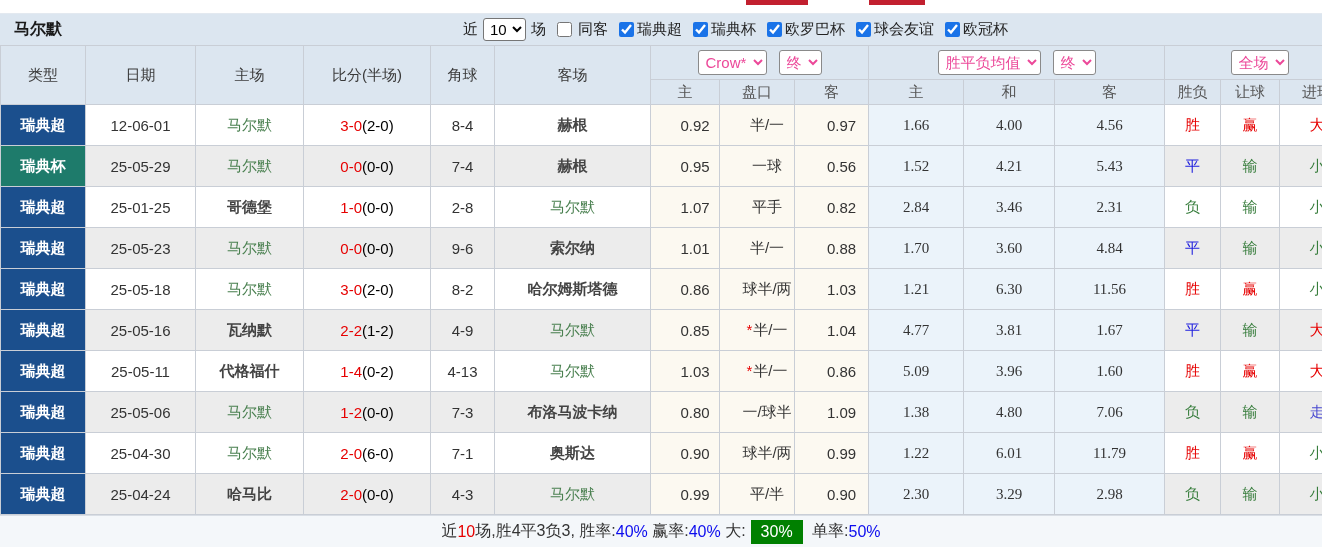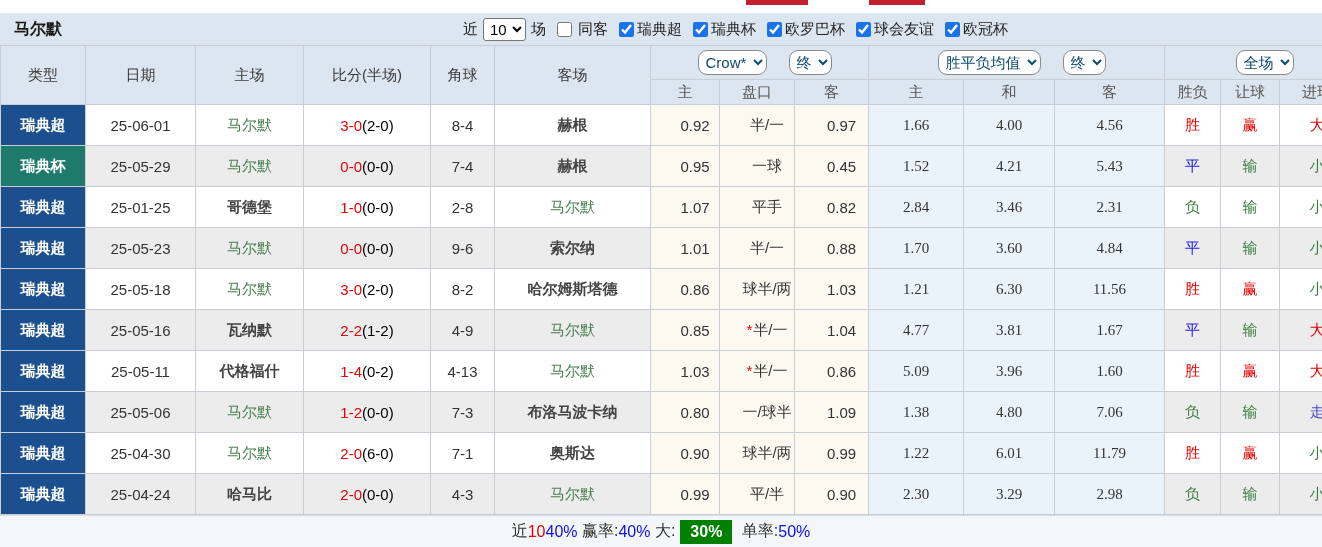--- a/index.html
+++ b/index.html
@@ -73,23 +73,22 @@
     color: #3a3a3a;
   }
   tr.hd-top th { height: 34px; }
   tr.hd-sub th { height: 25px; color: #555; }
   .dd-group { display: flex; align-items: center; justify-content: center; gap: 12px; }
   .dd-group select {
     font-size: 15px;
     padding: 2px 3px;
     background: #fff;
     border: 1px solid #8a8a8a;
-    border-radius: 9px;
-    color: #0c4a6e;
-    margin-left: 10px;
+    border-radius: 3px;
+    color: #ec4899;
   }
   tbody td { height: 41px; color: #333; background: #fff; }
   tbody tr:nth-child(even) td.stripe { background: #ececec; }
   td.odds-bg { background: var(--odds-bg, #fcf9f1); padding-left: 20px; }
   td.avg-bg  { background: var(--avg-bg, #ebf3fa); font-family: Liberation Serif, serif; }
   td.lg { color: #fff; font-weight: bold; }
   td.lg-super { background: var(--lg-super, #1b4f8d); }
   td.lg-cup   { background: var(--lg-cup, #1e7b6b); }
   .team      { color: var(--team-green, #4a8050); }
   .neutral   { color: #444; font-weight: bold; }
@@ -111,21 +110,21 @@
     justify-content: center;
     font-size: 16px;
   }
   .summary span { white-space: pre; }
   .s-dark { color: #333; }
   .s-red  { color: var(--win-red, #e60000); }
   .s-blue { color: var(--link-blue, #0c0cee); }
   .s-badge {
     background: var(--badge-green, #008000);
     color: #fff;
-    font-weight: bold;
+    font-weight: normal;
     padding: 3px 10px;
     margin: 0 5px;
   }
 </style>
 </head>
 <body>
 
 <div class="screen">
 
   <div class="top-strip">
@@ -228,21 +227,21 @@
         <th>和</th>
         <th>客</th>
         <th>胜负</th>
         <th>让球</th>
         <th>进球</th>
       </tr>
     </thead>
     <tbody id="rows">
         <tr>
           <td class="lg lg-super">瑞典超</td>
-          <td class="stripe">25-06-01</td>
+          <td class="stripe">12-06-01</td>
           <td class="stripe"><span class="team">马尔默</span></td>
           <td class="stripe"><span class="score-main">3-0</span><span class="score-half">(2-0)</span></td>
           <td class="stripe">8-4</td>
           <td class="stripe"><span class="neutral">赫根</span></td>
           <td class="odds-bg">0.92</td>
           <td class="odds-bg">半/一</td>
           <td class="odds-bg">0.97</td>
           <td class="avg-bg">1.66</td>
           <td class="avg-bg">4.00</td>
           <td class="avg-bg">4.56</td>
@@ -252,21 +251,21 @@
         </tr>
         <tr>
           <td class="lg lg-cup">瑞典杯</td>
           <td class="stripe">25-05-29</td>
           <td class="stripe"><span class="team">马尔默</span></td>
           <td class="stripe"><span class="score-main">0-0</span><span class="score-half">(0-0)</span></td>
           <td class="stripe">7-4</td>
           <td class="stripe"><span class="neutral">赫根</span></td>
           <td class="odds-bg">0.95</td>
           <td class="odds-bg">一球</td>
-          <td class="odds-bg">0.45</td>
+          <td class="odds-bg">0.56</td>
           <td class="avg-bg">1.52</td>
           <td class="avg-bg">4.21</td>
           <td class="avg-bg">5.43</td>
           <td class="stripe t-blue">平</td>
           <td class="stripe t-green">输</td>
           <td class="stripe t-green">小</td>
         </tr>
         <tr>
           <td class="lg lg-super">瑞典超</td>
           <td class="stripe">25-01-25</td>
@@ -402,20 +401,21 @@
           <td class="stripe t-green">负</td>
           <td class="stripe t-green">输</td>
           <td class="stripe t-green">小</td>
         </tr>
       </tbody>
   </table>
 
   <div class="summary" id="summary">
       <span class="s-dark">近</span>
       <span class="s-red">10</span>
+      <span class="s-dark">场,胜4平3负3, 胜率:</span>
       <span class="s-blue">40%</span>
       <span class="s-dark"> 赢率:</span>
       <span class="s-blue">40%</span>
       <span class="s-dark"> 大:</span>
       <span class="s-badge">30%</span>
       <span class="s-dark"> 单率:</span>
       <span class="s-blue">50%</span>
     </div>
 
 </div>

